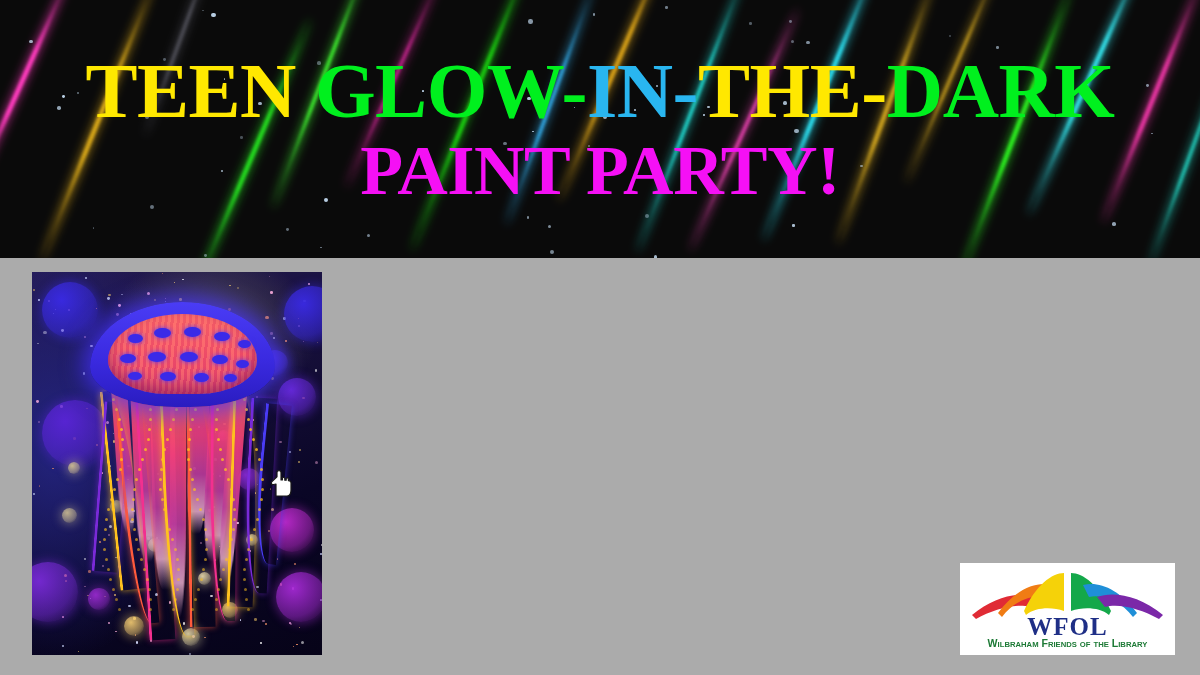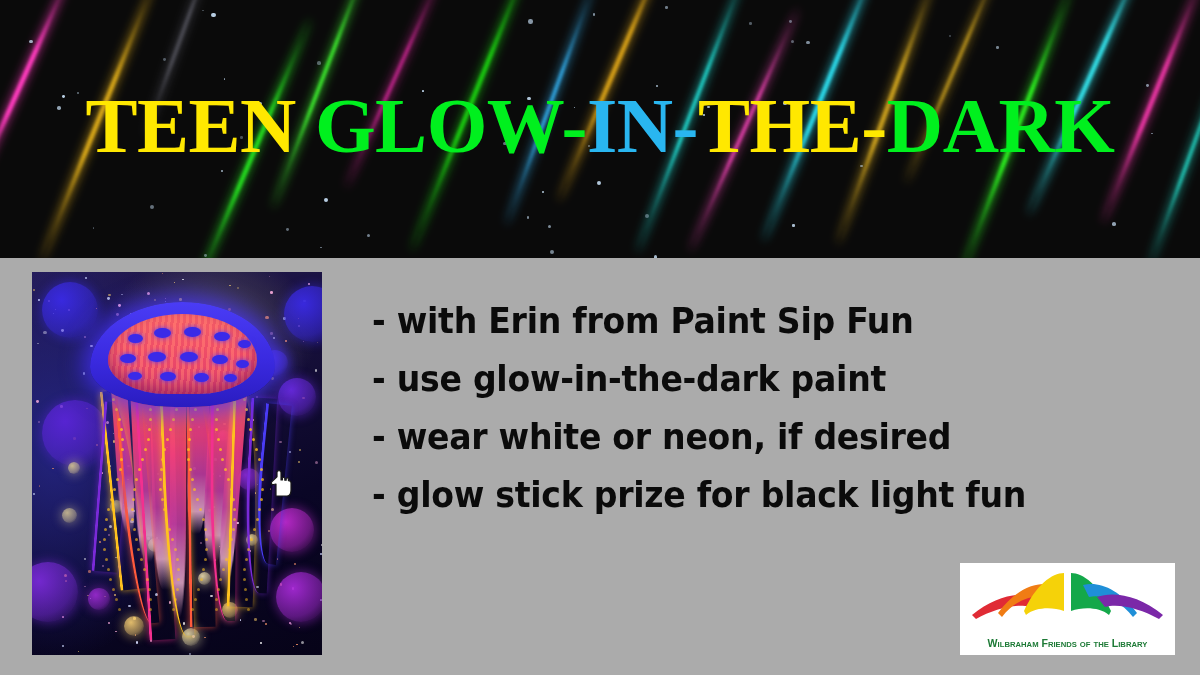--- a/index.html
+++ b/index.html
@@ -254,20 +254,23 @@
         <div class="sparkle" style="left: 240.144px; top: 136.146px; width: 2.44468px; height: 2.44468px; opacity: 0.31295;"></div>
         <div class="sparkle" style="left: 1151.4px; top: 132.726px; width: 1.60553px; height: 1.60553px; opacity: 0.533392;"></div>
         <div class="sparkle" style="left: 220.679px; top: 169.652px; width: 2.19848px; height: 2.19848px; opacity: 0.743958;"></div>
         <div class="sparkle" style="left: 366.502px; top: 234.183px; width: 3.29761px; height: 3.29761px; opacity: 0.53724;"></div>
         <div class="sparkle" style="left: 996.276px; top: 46.0226px; width: 2.53254px; height: 2.53254px; opacity: 0.550275;"></div>
       </div>
   </div>
 
   <div id="title-block">
     <div class="title-line" id="title-line-1"><span class="t-yellow" style="color: rgb(255, 232, 0);">TEEN</span><span class="t-yellow" style="color: rgb(255, 232, 0);">&nbsp;</span><span class="t-green" style="color: rgb(0, 240, 30);">GLOW</span><span class="t-green" style="color: rgb(0, 240, 30);">-</span><span class="t-cyan" style="color: rgb(41, 182, 240);">IN</span><span class="t-cyan" style="color: rgb(41, 182, 240);">-</span><span class="t-yellow" style="color: rgb(255, 232, 0);">THE</span><span class="t-yellow" style="color: rgb(255, 232, 0);">-</span><span class="t-green" style="color: rgb(0, 240, 30);">DARK</span></div>
+    <div class="title-line" id="title-line-2">
+      <span class="t-magenta">PAINT PARTY!</span>
+    </div>
   </div>
 
   <div id="body-area">
 
     <div id="artwork">
       <div class="jf-bg"></div>
       <div id="jf-specks">
           <div class="speck" style="width: 2.28108px; height: 2.28108px; left: 150.747px; top: 350.422px; background: rgb(255, 255, 255); opacity: 0.801849;"></div>
           <div class="speck" style="width: 2.51675px; height: 2.51675px; left: 151.124px; top: 58.1484px; background: rgb(255, 212, 106); opacity: 0.485789;"></div>
           <div class="speck" style="width: 1.6322px; height: 1.6322px; left: 289.14px; top: 272.084px; background: rgb(255, 255, 255); opacity: 0.567132;"></div>
@@ -625,41 +628,36 @@
           <div class="bell-dot" style="left: 148px; top: 80px; width: 18px; height: 10px;"></div>
           <div class="bell-dot" style="left: 180px; top: 83px; width: 16px; height: 9px;"></div>
           <div class="bell-dot" style="left: 204px; top: 88px; width: 13px; height: 8px;"></div>
           <div class="bell-dot" style="left: 96px; top: 100px; width: 14px; height: 8px;"></div>
           <div class="bell-dot" style="left: 128px; top: 100px; width: 16px; height: 9px;"></div>
           <div class="bell-dot" style="left: 162px; top: 101px; width: 15px; height: 9px;"></div>
           <div class="bell-dot" style="left: 192px; top: 102px; width: 13px; height: 8px;"></div>
         </div>
     </div>
 
-    <div id="bullets">
-      <div class="bullet">- with Erin from Paint Sip Fun</div>
-      <div class="bullet">- use glow-in-the-dark paint</div>
-      <div class="bullet">- wear white or neon, if desired</div>
-      <div class="bullet">- glow stick prize for black light fun</div>
-    </div>
 
     <div id="datetime">
     </div>
 
     <div id="logo-card">
       <svg id="logo-graphic" viewBox="0 0 215 56">
 
         <path d="M12 48 C 36 28, 62 24, 78 30 L 70 40 C 56 36, 34 42, 16 52 Z" fill="#e02b35"></path>
         <path d="M38 46 C 56 22, 76 14, 92 18 L 86 30 C 72 27, 54 34, 42 50 Z" fill="#f07c14"></path>
         <path d="M64 44 C 76 18, 92 6, 104 6 L 104 44 C 92 40, 76 40, 66 48 Z" fill="#f5d209"></path>
 
         <path d="M151 44 C 139 18, 123 6, 111 6 L 111 44 C 123 40, 139 40, 149 48 Z" fill="#14a84a"></path>
         <path d="M177 46 C 159 22, 139 14, 123 18 L 129 30 C 143 27, 161 34, 173 50 Z" fill="#1f8fd8"></path>
         <path d="M203 48 C 179 28, 153 24, 137 30 L 145 40 C 159 36, 181 42, 199 52 Z" fill="#7b28a8"></path>
       </svg>
+      <div id="logo-wfol">WFOL</div>
       <div id="logo-tagline">Wilbraham Friends of the Library</div>
     </div>
 
   </div>
 
   <svg id="cursor" viewBox="0 0 26 30">
     <path d="M8 26 L8 14 L5.5 14.5 C3.5 15 2.6 13 4 11.6 L9 6.8 L9 2.6 C9 1 10 0.6 11 0.6 C12 0.6 13 1.2 13 2.6 L13 10 L14.4 10 L14.4 8.2 C14.4 7 16.8 7 16.8 8.4 L16.8 10.2 L18.2 10.2 L18.2 8.8 C18.2 7.6 20.4 7.6 20.4 9 L20.4 10.6 L21.6 10.8 C22.6 11 23 11.8 23 13 L23 20 C23 24 21 26 19 26 Z" fill="#ffffff" stroke="#1a1a1a" stroke-width="1.2" stroke-linejoin="round"></path>
   </svg>
 
 </div>

